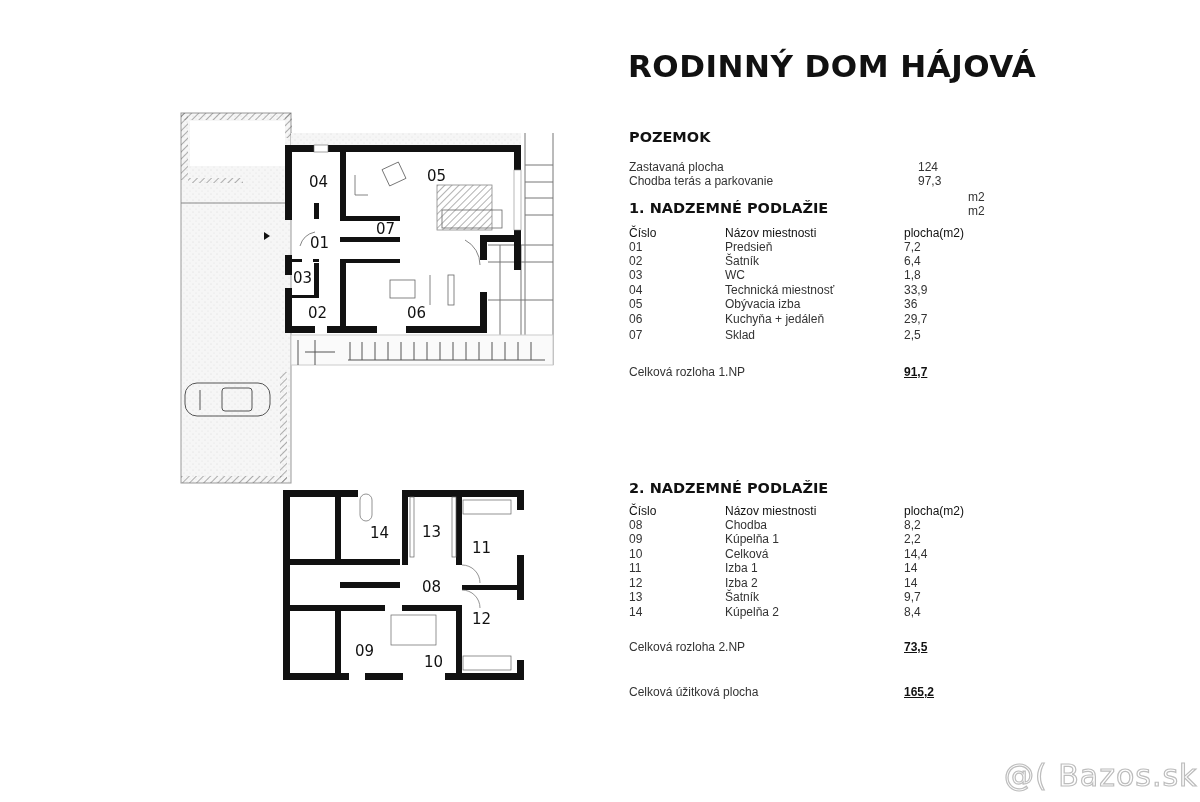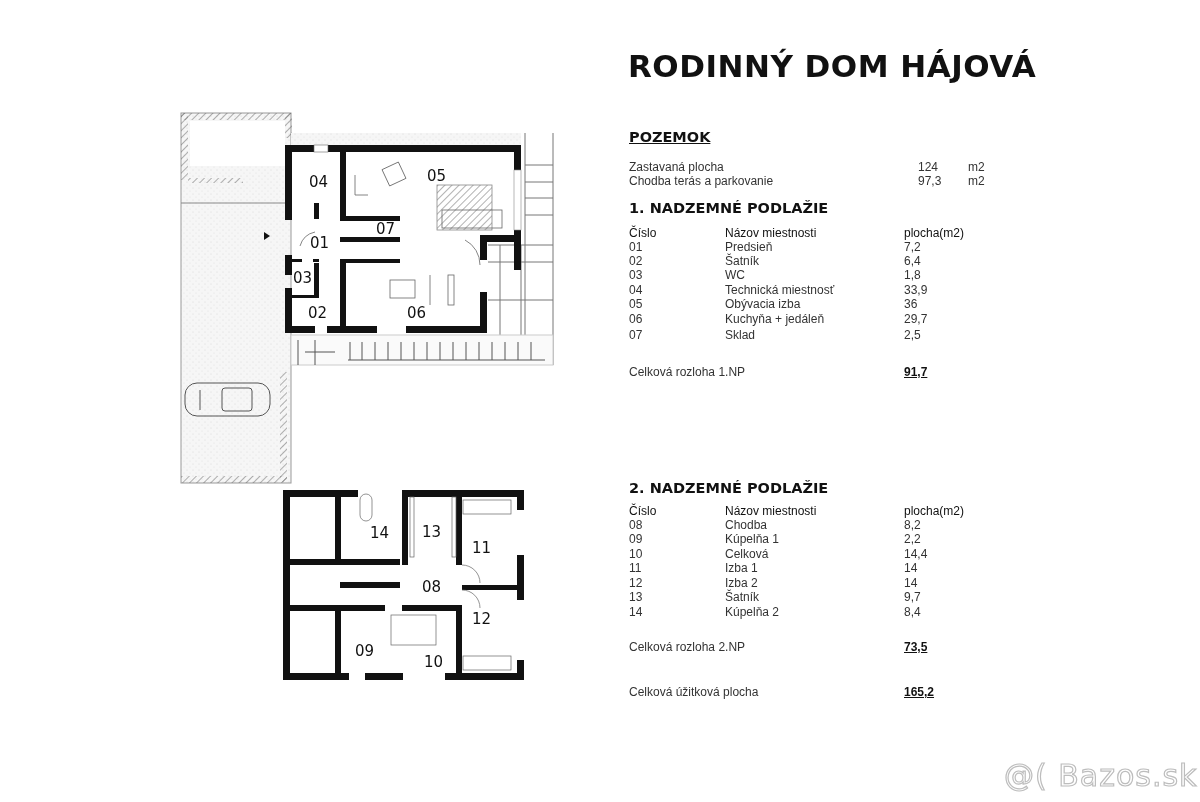--- a/index.html
+++ b/index.html
@@ -13,21 +13,21 @@
   }
   .h2 {
     position:absolute; left:629px; font-size:14.5px; font-weight:bold; color:#111;
     font-family:"DejaVu Sans", sans-serif;
   }
   .row { position:absolute; left:629px; font-size:12px; color:#333; height:14px; line-height:14px; white-space:nowrap; }
   .row span { position:absolute; top:0; }
   .c1 { left:0; }
   .c2 { left:96px; }
   .c3 { left:275px;text-align:right; }
-  .c4 { left:339px; }
+  .c4 { left:339px;margin-top:30px; }
   .bold { font-weight:bold; color:#111;text-decoration:underline; }
   .watermark {
     position:absolute; left:1004px; top:758px; font-size:30px; color:#fff;
     -webkit-text-stroke:1.2px #bdbdbd; font-family:"DejaVu Sans", sans-serif; letter-spacing:1px;
   }
   svg.plan { position:absolute; left:0; top:0; }
   .rl { font-family:"DejaVu Sans", sans-serif; font-size:15px; fill:#111; }
 </style>
 </head>
 <body>
@@ -192,21 +192,21 @@
     <text class="rl" x="472" y="553">11</text>
     <text class="rl" x="422" y="592">08</text>
     <text class="rl" x="472" y="624">12</text>
     <text class="rl" x="355" y="656">09</text>
     <text class="rl" x="424" y="667">10</text>
   </g>
 </svg>
 
 <div class="title">RODINNÝ DOM HÁJOVÁ</div>
 
-<div class="h2" style="top:129px;text-decoration:underline;">POZEMOK</div>
+<div class="h2" style="top:129px;">POZEMOK</div>
 <div class="row" style="top:160px;">
   <span class="c1">Zastavaná plocha</span>
   <span class="c3" style="left:289px">124</span>
   <span class="c4" style="left:339px">m2</span>
 </div>
 <div class="row" style="top:174px;">
   <span class="c1">Chodba terás a parkovanie</span>
   <span class="c3" style="left:289px">97,3</span>
   <span class="c4" style="left:339px">m2</span>
 </div>

